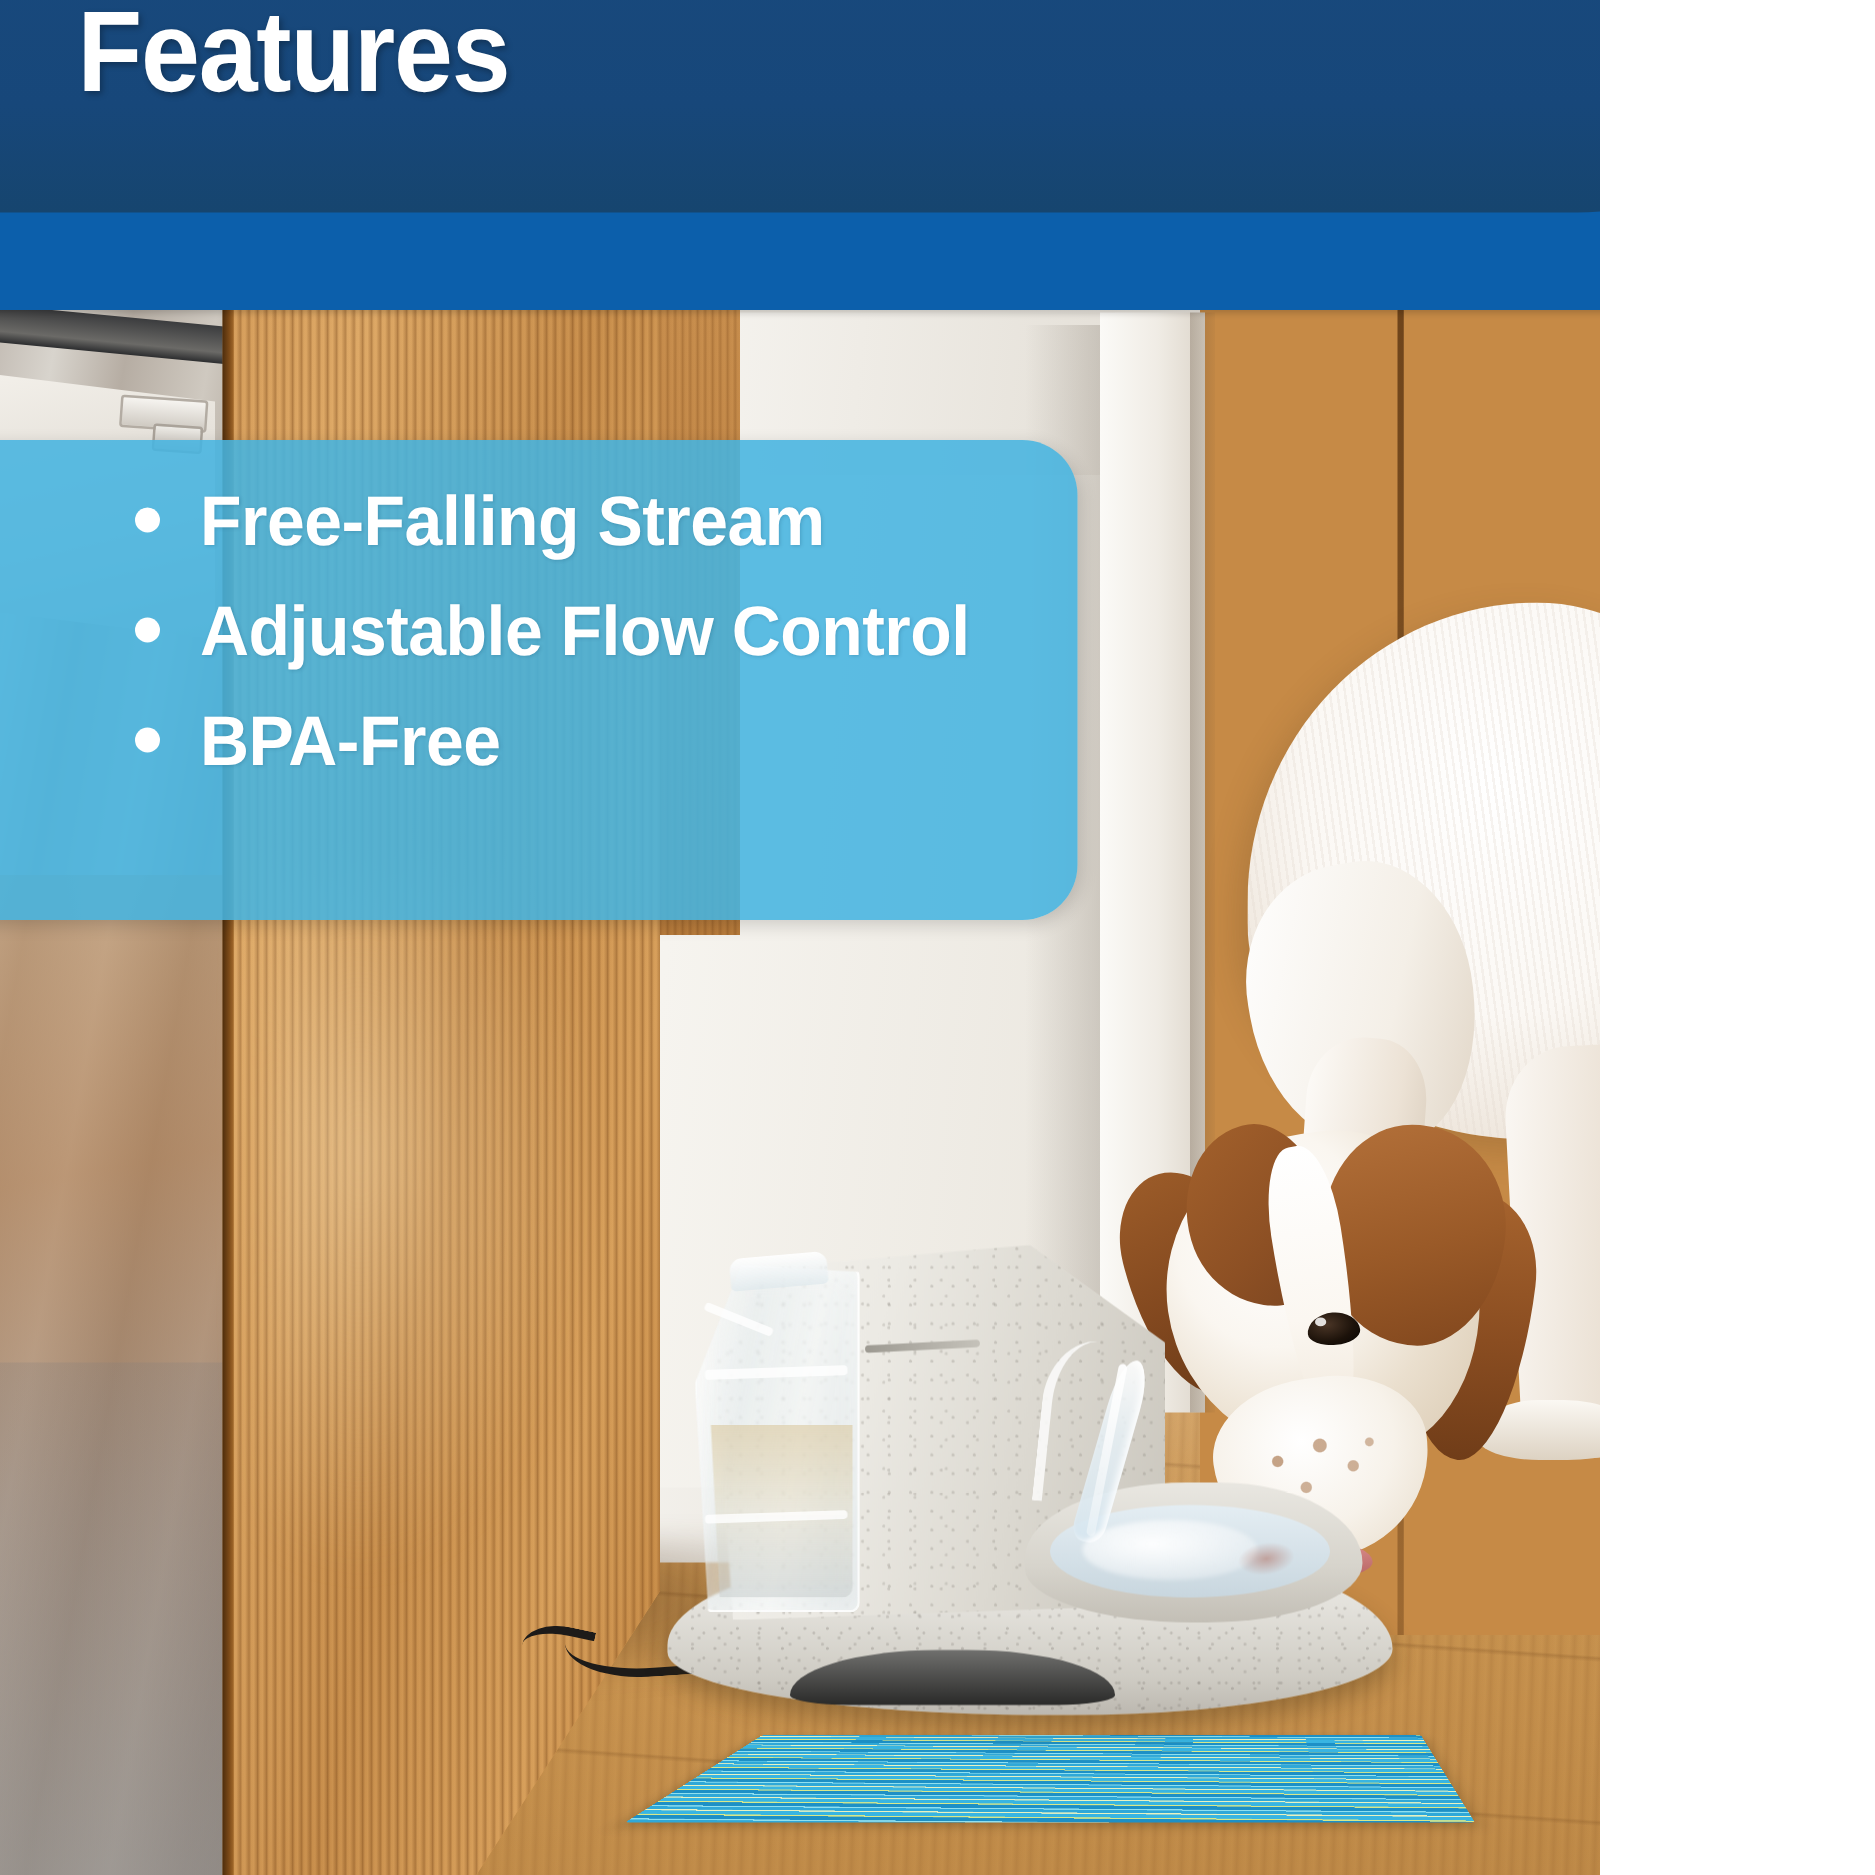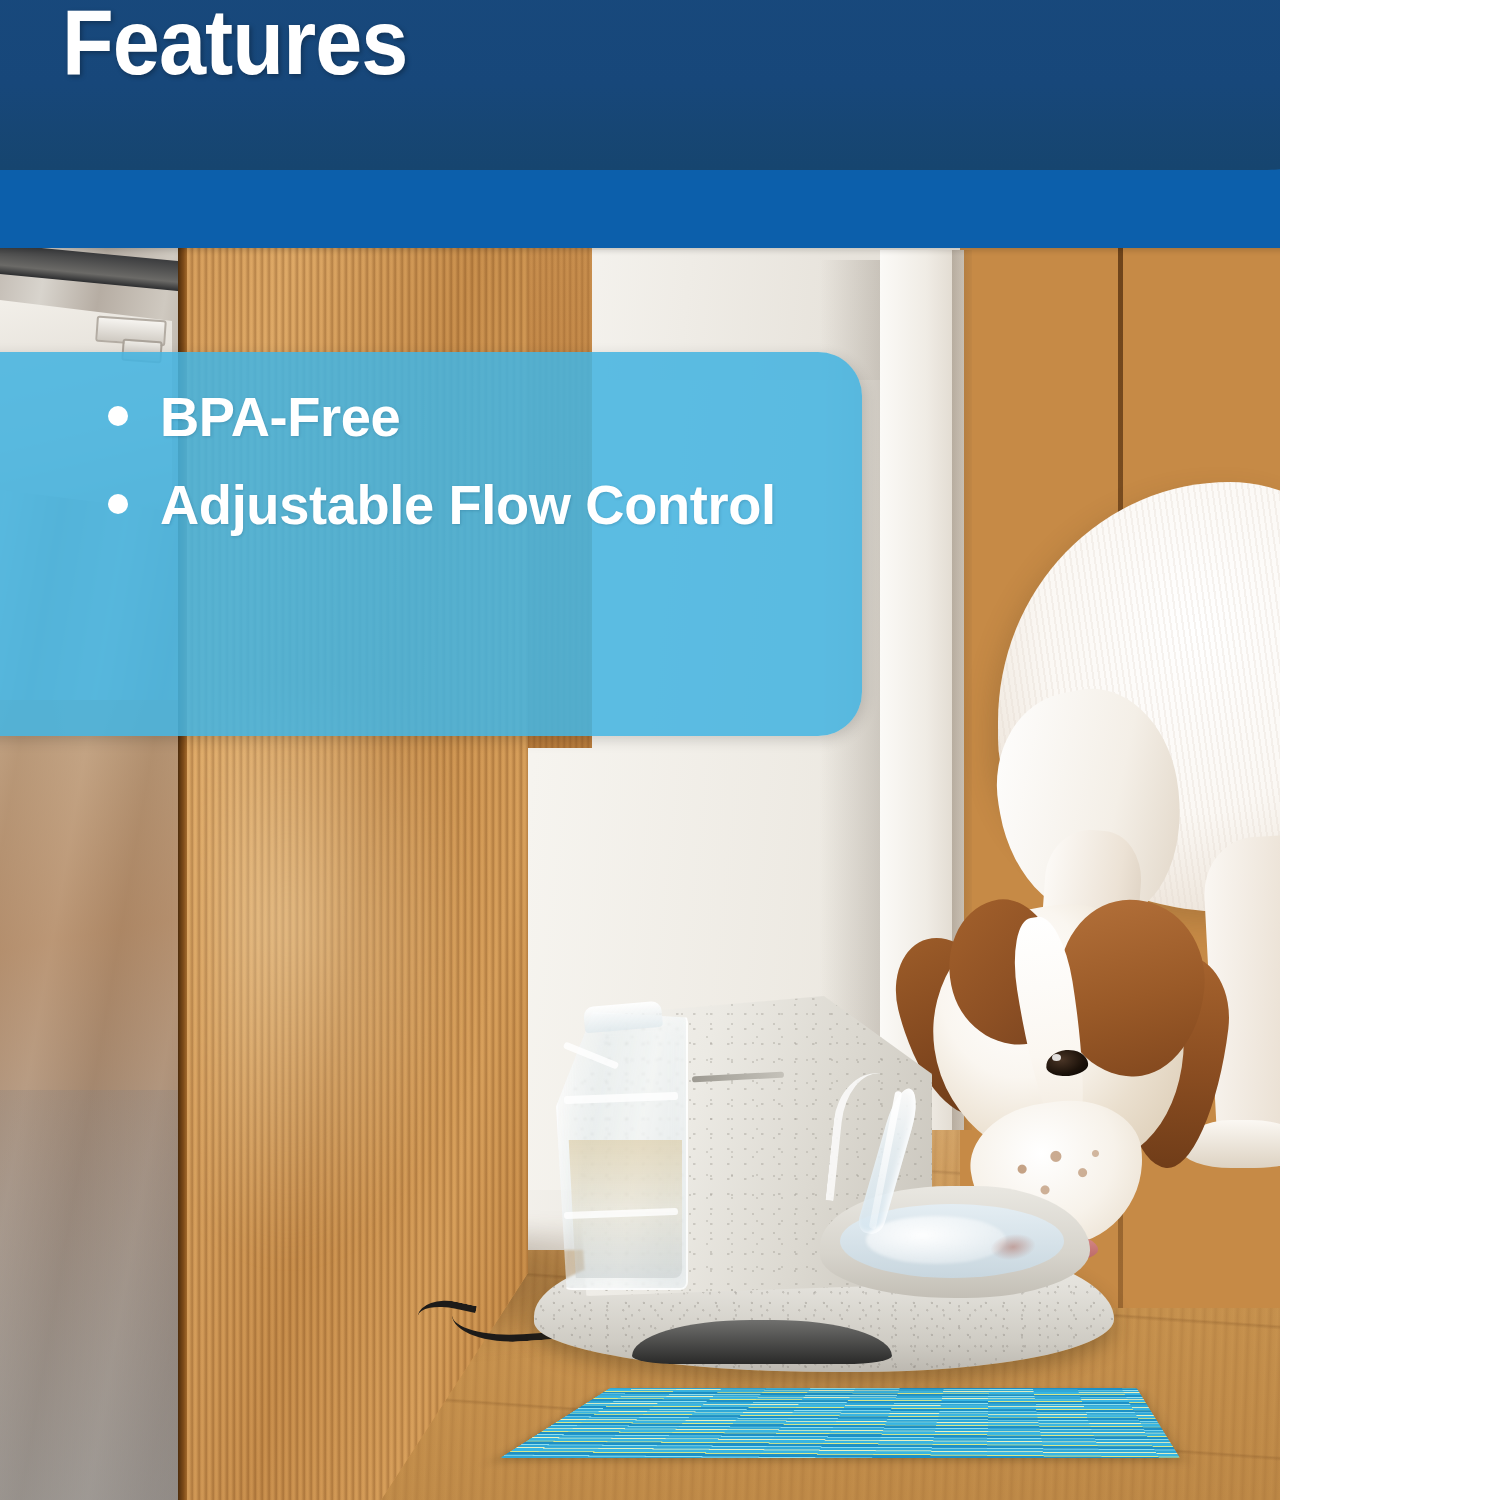--- a/index.html
+++ b/index.html
@@ -711,21 +711,25 @@
   <div class="header">
     <div class="header-inner"></div>
     <div class="header-title">Features</div>
   </div>
 
   <div class="features-panel"></div>
 
   <ul class="features-list">
     <li class="feature-item">
       <span class="feature-bullet"></span>
-      <span class="feature-label">BPA-Free</span>
+      <span class="feature-label">Free-Falling Stream</span>
     </li>
     <li class="feature-item">
       <span class="feature-bullet"></span>
       <span class="feature-label">Adjustable Flow Control</span>
     </li>
+    <li class="feature-item">
+      <span class="feature-bullet"></span>
+      <span class="feature-label">BPA-Free</span>
+    </li>
   </ul>
 
 </div>
 
 </body></html>

